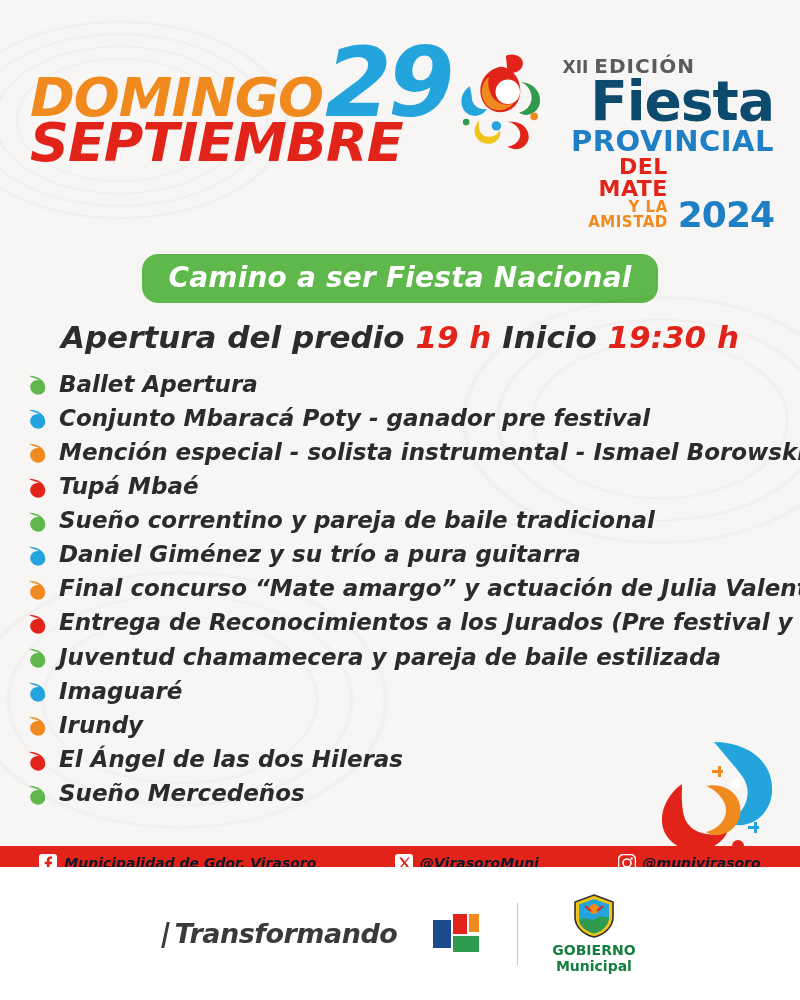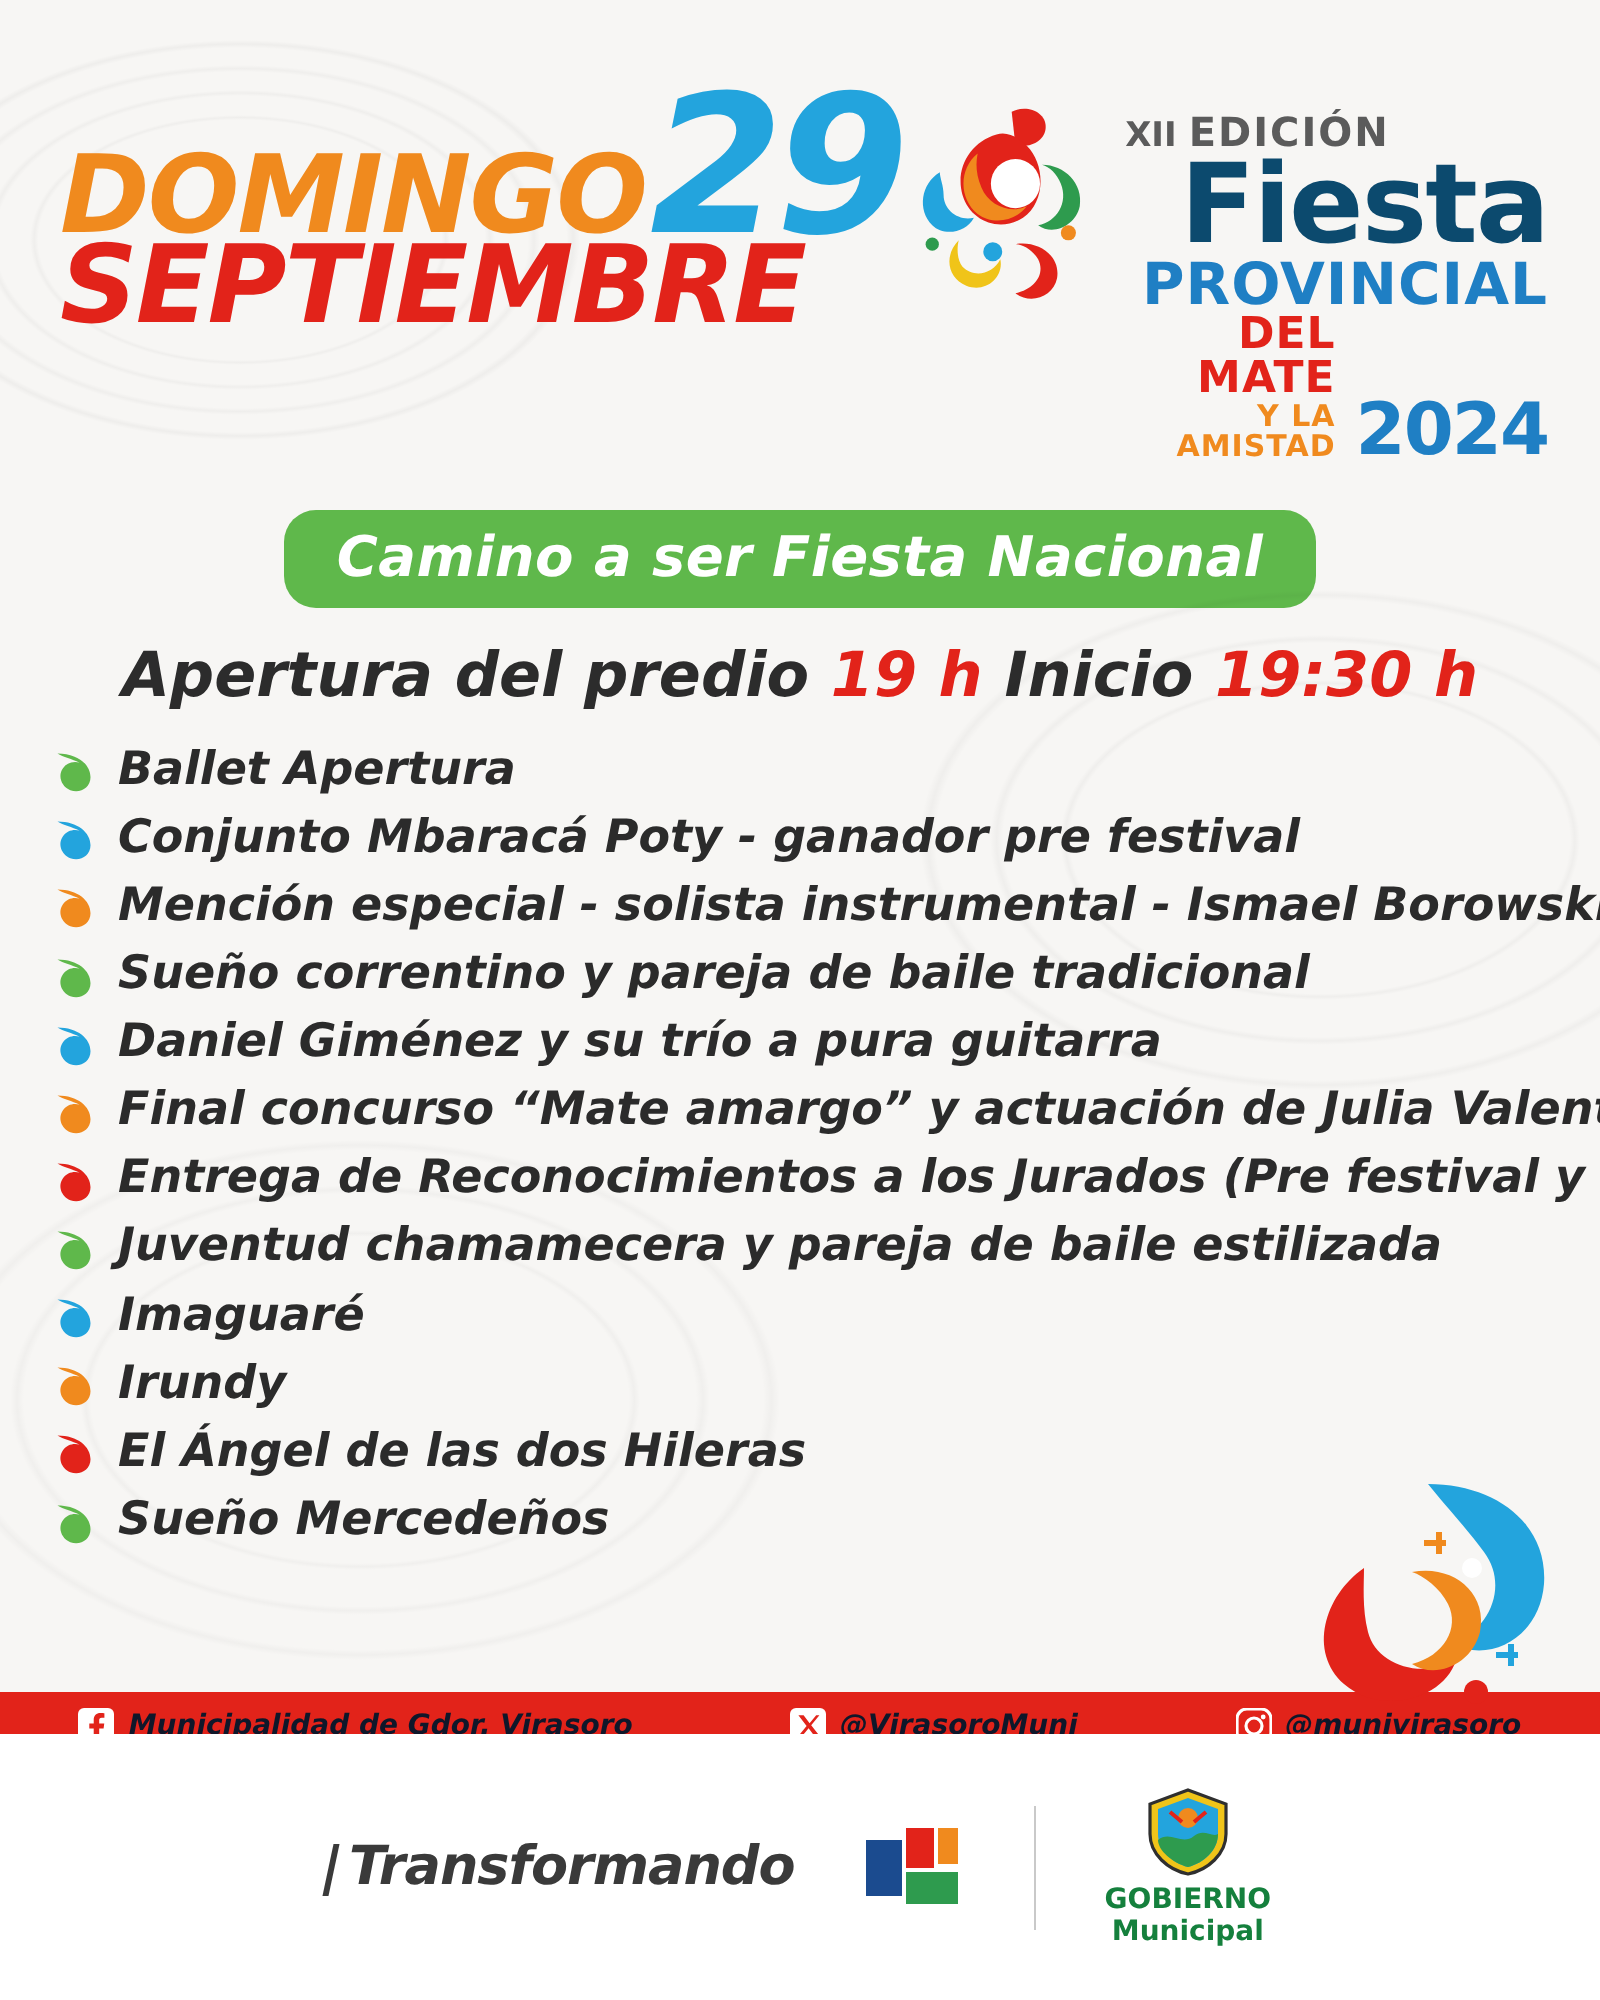--- a/index.html
+++ b/index.html
@@ -321,20 +321,26 @@
       <div class="item-label">Conjunto Mbaracá Poty - ganador pre festival</div>
     </div>
 
     <div class="item">
       <svg class="drop" viewBox="0 0 24 26">
         <path d="M3 4 C14 4 21 10 21 17 C21 23 15 26 10 24 C5 22 3 16 6 12 C8 9 12 8 15 9 C11 7 6 6 3 4 Z" fill="#f08a1e"></path>
       </svg>
       <div class="item-label">Mención especial - solista instrumental - Ismael Borowski</div>
     </div>
 
+    <div class="item">
+      <svg class="drop" viewBox="0 0 24 26">
+        <path d="M3 4 C14 4 21 10 21 17 C21 23 15 26 10 24 C5 22 3 16 6 12 C8 9 12 8 15 9 C11 7 6 6 3 4 Z" fill="#e2231a"></path>
+      </svg>
+      <div class="item-label">Tupá Mbaé</div>
+    </div>
 
     <div class="item">
       <svg class="drop" viewBox="0 0 24 26">
         <path d="M3 4 C14 4 21 10 21 17 C21 23 15 26 10 24 C5 22 3 16 6 12 C8 9 12 8 15 9 C11 7 6 6 3 4 Z" fill="#5fb84b"></path>
       </svg>
       <div class="item-label">Sueño correntino y pareja de baile tradicional</div>
     </div>
 
     <div class="item">
       <svg class="drop" viewBox="0 0 24 26">

